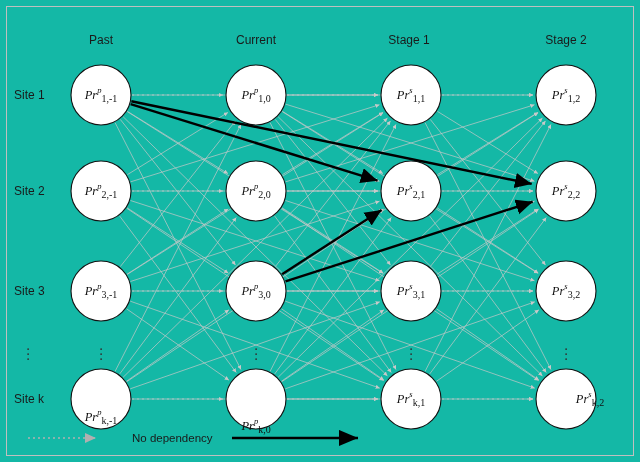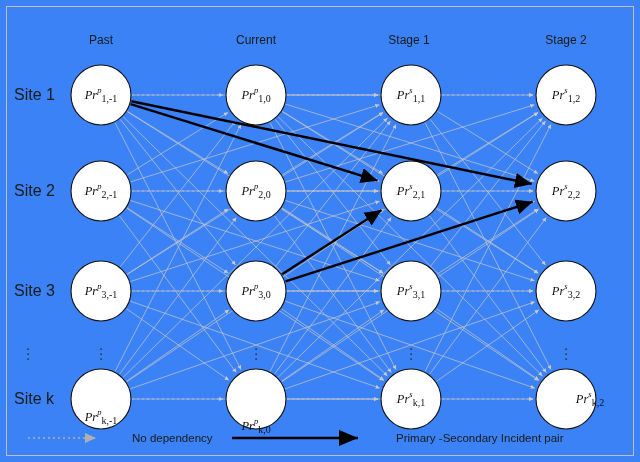--- a/index.html
+++ b/index.html
@@ -4,21 +4,21 @@
 <style>
   html, body {
     margin: 0;
     padding: 0;
     background: #ffffff;
   }
   #page {
     position: relative;
     width: 640px;
     height: 462px;
-    background: #3b82f6;
+    background: #14b8a6;
     font-family: "Liberation Serif", serif;
     overflow: hidden;
   }
   #frame {
     position: absolute;
     left: 6px;
     top: 6px;
     width: 628px;
     height: 450px;
     border: 1px solid #bfbfbf;
@@ -36,21 +36,21 @@
     font-family: "Liberation Sans", sans-serif;
     font-size: 12px;
     color: #1a1a1a;
     text-align: center;
     white-space: nowrap;
     transform: translateX(-50%);
   }
   .row-label {
     position: absolute;
     font-family: "Liberation Sans", sans-serif;
-    font-size: 16px;
+    font-size: 12px;
     color: #1a1a1a;
     white-space: nowrap;
     transform: translateY(-50%);
   }
   .node-label {
     position: absolute;
     transform: translate(-50%, -50%);
     font-family: "Liberation Serif", serif;
     font-size: 12.5px;
     color: #111111;
@@ -276,15 +276,14 @@
       <span>.</span>
       <span>.</span>
     </div>
   <div class="vdots" style="left:28px; top:350px;">
       <span>.</span>
       <span>.</span>
       <span>.</span>
     </div>
 
   <div class="legend-text" style="left:108px; top:438px;">No dependency</div>
-  <div class="legend-text" style="left:372px; top:438px;">Primary -Secondary Incident pair</div>
 
 </div>
 
 </body></html>

